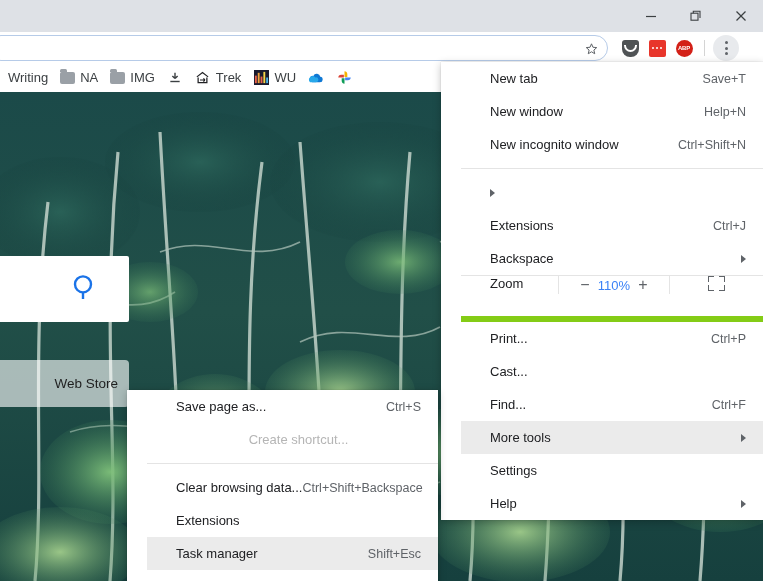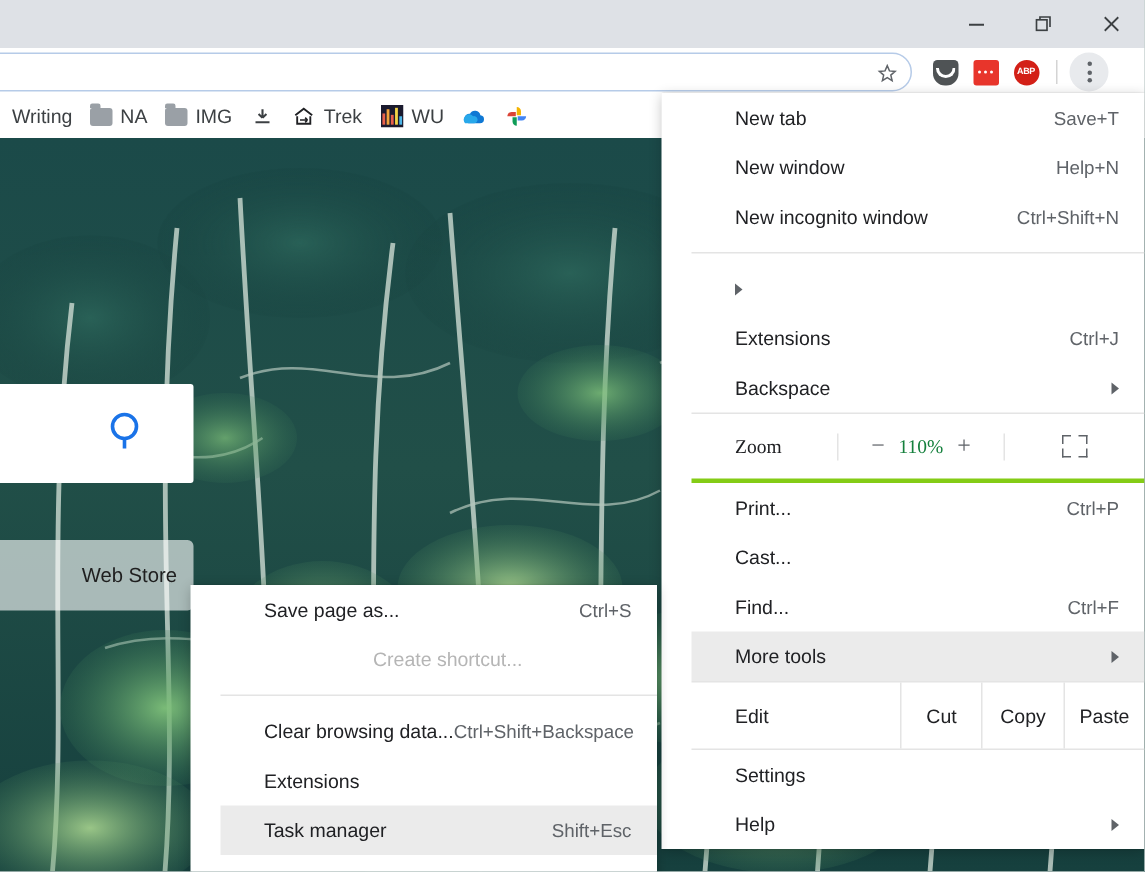--- a/index.html
+++ b/index.html
@@ -105,28 +105,28 @@
   .mi .accel { color: #5f6368; font-size: 12.5px; }
   .mi.highlight { background: #ebebeb; gap: 36px; }
   .mi.disabled .label { color: #b5b5b5; text-align: center; }
   .mi .arrow {
     width: 0; height: 0; border-left: 5px solid #5f6368;
     border-top: 4px solid transparent; border-bottom: 4px solid transparent;
   }
   .sep { height: 1px; background: #e4e4e4; margin: 7px 0; }
 
   
-  .zoomrow { display: flex; height: 47px; align-items: center;
-             border-top: 1px solid #e4e4e4; border-bottom: 3px solid #84cc16; font-family: Liberation Serif, serif; }
+  .zoomrow { display: flex; height: 47px; align-items: flex-start;
+             border-top: 1px solid #e4e4e4; border-bottom: 6px solid #84cc16; }
   .zoomrow .zlabel { width: 97px; display: flex; align-items: center; padding-left: 29px;
              font-size: 13px; color: #202124; }
   .zoomrow .zctrl { flex: 1; display: flex; align-items: center; justify-content: space-around;
              border-left: 1px solid #e4e4e4; border-right: 1px solid #e4e4e4; padding: 0 14px; }
   .zoomrow .zbtn { font-size: 16px; color: #5f6368; width: 22px; text-align: center; }
-  .zoomrow .zval { font-size: 13px; color: #15803d; }
+  .zoomrow .zval { font-size: 13px; color: #3b82f6; }
   .zoomrow .zfull { width: 93px; display: flex; align-items: center; justify-content: center; }
   .fs-icon { width: 17px; height: 15px; position: relative; }
   .fs-icon span { position: absolute; width: 6px; height: 6px; border: 1.6px solid #5f6368; }
   .fs-icon .tl { left:0; top:0; border-right:none; border-bottom:none; }
   .fs-icon .tr { right:0; top:0; border-left:none; border-bottom:none; }
   .fs-icon .bl { left:0; bottom:0; border-right:none; border-top:none; }
   .fs-icon .br { right:0; bottom:0; border-left:none; border-top:none; }
 
   
   .editrow { display: flex; height: 46px; align-items: stretch;
@@ -397,26 +397,20 @@
     </div>
     <div class="mi">
       <span class="label">Find...</span>
       <span class="accel">Ctrl+F</span>
     </div>
     <div class="mi highlight">
       <span class="label">More tools</span>
       <span class="arrow"></span>
     </div>
 
-    <div class="editrow">
-      <div class="elabel">Edit</div>
-      <div class="ebtn">Cut</div>
-      <div class="ebtn">Copy</div>
-      <div class="ebtn">Paste</div>
-    </div>
 
     <div class="mi">
       <span class="label">Settings</span>
       <span class="accel"></span>
     </div>
     <div class="mi">
       <span class="label">Help</span>
       <span class="arrow"></span>
     </div>
   </div>

